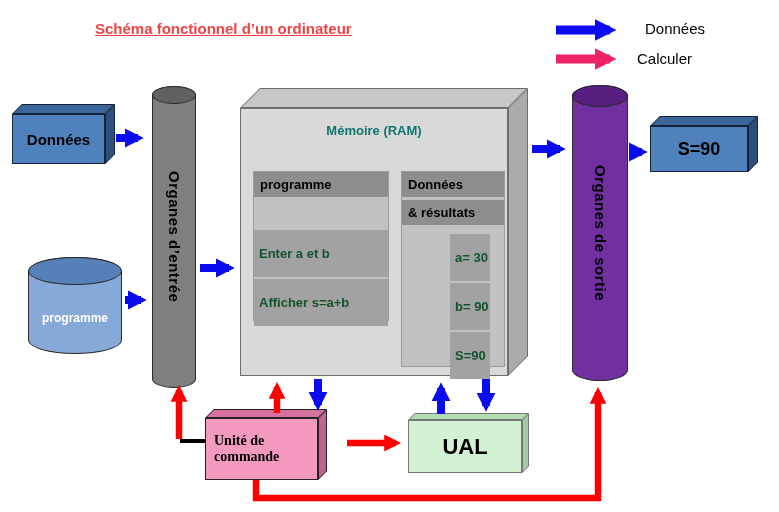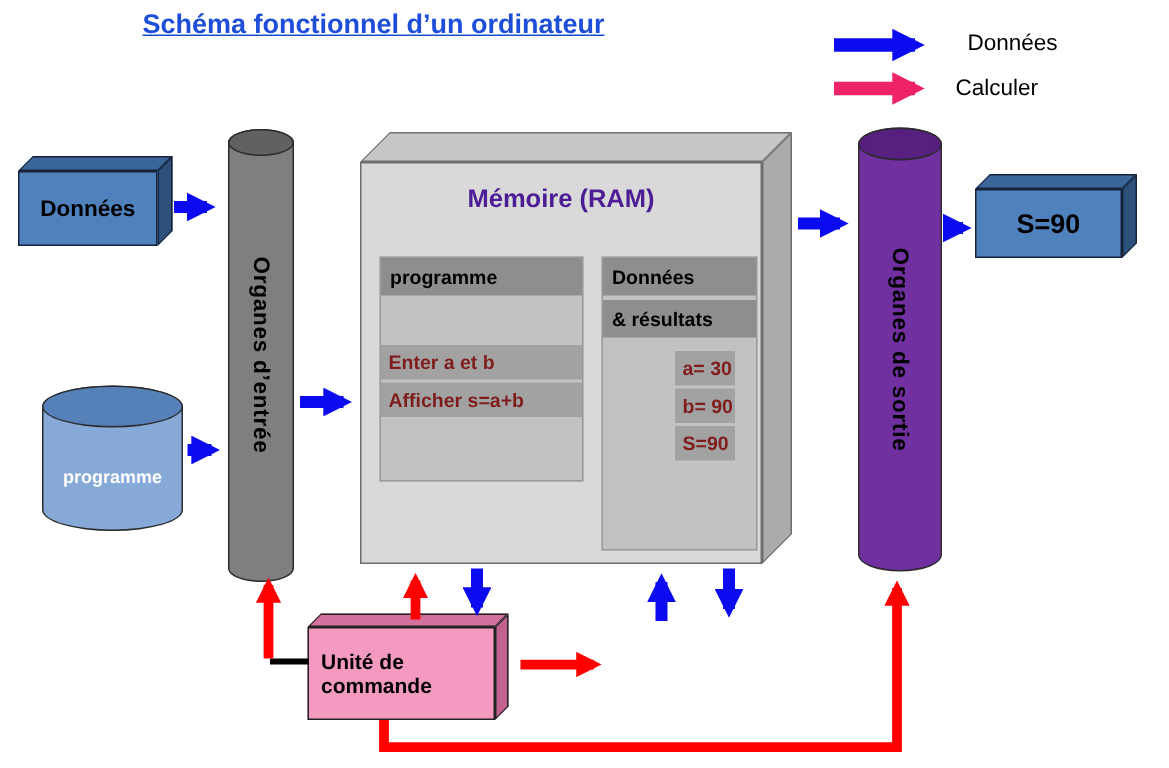--- a/index.html
+++ b/index.html
@@ -1,20 +1,20 @@
 <!DOCTYPE html>
 <html><head>
 <meta charset="utf-8">
 <style>
   html,body { margin:0; padding:0; background:#fff; font-family:"Liberation Sans", sans-serif; }
   .stage { position:relative; width:779px; height:512px; background:#ffffff; overflow:hidden; }
 
   .title {
-    position:absolute; left:95px; top:6px;
-    font-size:18px; font-weight:bold; color:#1d4ed8;
+    position:absolute; left:95px; top:20px;
+    font-size:15px; font-weight:bold; color:#ef4444;
     text-decoration:underline; margin:0;
   }
 
   .legend-label { position:absolute; font-size:15px; color:#000; }
   .legend-data-label { left:645px; top:20px; }
   .legend-cmd-label { left:637px; top:50px; }
 
   
   .box3d { position:absolute; }
   .b-front {
@@ -50,27 +50,27 @@
     writing-mode:vertical-rl; font-weight:bold; font-size:15px; color:#000;
     letter-spacing:0.5px; white-space:nowrap; z-index:3;
   }
   .cyl-hlabel {
     position:absolute; left:0; right:0; top:56%;
     text-align:center; color:#fff; font-weight:bold; font-size:12px; z-index:3;
   }
 
   
   .ram-title { position:absolute; top:14px; left:0; right:0; text-align:center;
-               font-weight:bold; font-size:17px; color:#4c1d95; }
+               font-weight:bold; font-size:13px; color:#0f766e; }
   .panel { position:absolute; background:#c2c2c2; border:1px solid #9a9a9a; box-sizing:border-box; }
   .panel-header { background:#8e8e8e; font-weight:bold; font-size:13px; color:#000;
                   padding:5px 6px; margin-bottom:3px; }
   .panel-rows { position:absolute; left:0; right:0; }
-  .panel-row { background:#a2a2a2; font-weight:bold; font-size:13px; color:#7f1d1d;
-               padding:4px 5px; margin-bottom:2px; height:15px; line-height:15px;
+  .panel-row { background:#a2a2a2; font-weight:bold; font-size:13px; color:#14532d;
+               padding:16px 5px; margin-bottom:2px; height:15px; line-height:15px;
                white-space:nowrap; overflow:hidden; }
 
   .label-md { font-weight:bold; font-size:15px; color:#000; }
   .label-lg { font-weight:bold; font-size:18px; color:#000; }
   .label-xl { font-weight:bold; font-size:22px; color:#000; }
   .uc-label { font-weight:bold; font-size:14px; color:#000; padding-left:8px;
               align-self:center; width:100%; box-sizing:border-box; }
 
   .arrows { position:absolute; left:0; top:0; z-index:20; pointer-events:none; }
 </style>
@@ -139,28 +139,35 @@
   </div>
 
   <div class="box3d" style="left:650px; top:126px; width:98px; height:46px; --d:10px; --cf:#4f81bd; --ct:#3b6699; --cs:#2e517c;">
     <div class="b-topf"></div>
     <div class="b-sidef"></div>
     <div class="b-front">
       <span class="label-lg">S=90</span>
     </div>
   </div>
 
-  <div class="box3d" style="left:205px; top:418px; width:125px; height:62px; --d:9px; --cf:#f49ac1; --ct:#d5719f; --cs:#c2628f; --bc:#222;">
+  <div class="box3d" style="left:205px; top:418px; width:113px; height:62px;font-family:Liberation Serif, serif; --d:9px; --cf:#f49ac1; --ct:#d5719f; --cs:#c2628f; --bc:#222;">
     <div class="b-topf"></div>
     <div class="b-sidef"></div>
     <div class="b-front">
       <span class="uc-label">Unité de commande</span>
     </div>
   </div>
 
+  <div class="box3d" style="left:408px; top:420px; width:114px; height:53px; --d:7px; --cf:#d3f2d3; --ct:#b3dcb3; --cs:#a3cba3; --bc:#777;">
+    <div class="b-topf"></div>
+    <div class="b-sidef"></div>
+    <div class="b-front">
+      <span class="label-xl">UAL</span>
+    </div>
+  </div>
 
   <svg class="arrows" width="779" height="512" viewBox="0 0 779 512">
     <defs>
       <marker id="head-blue" viewBox="0 0 10 10" refX="7" refY="5" markerWidth="2.4" markerHeight="2.4" orient="auto">
         <path d="M0 0 L10 5 L0 10 z" fill="#0b0bf0"></path>
       </marker>
       <marker id="head-red" viewBox="0 0 10 10" refX="7" refY="5" markerWidth="2.6" markerHeight="2.6" orient="auto">
         <path d="M0 0 L10 5 L0 10 z" fill="#ff0000"></path>
       </marker>
       <marker id="head-pink" viewBox="0 0 10 10" refX="7" refY="5" markerWidth="2.4" markerHeight="2.4" orient="auto">

